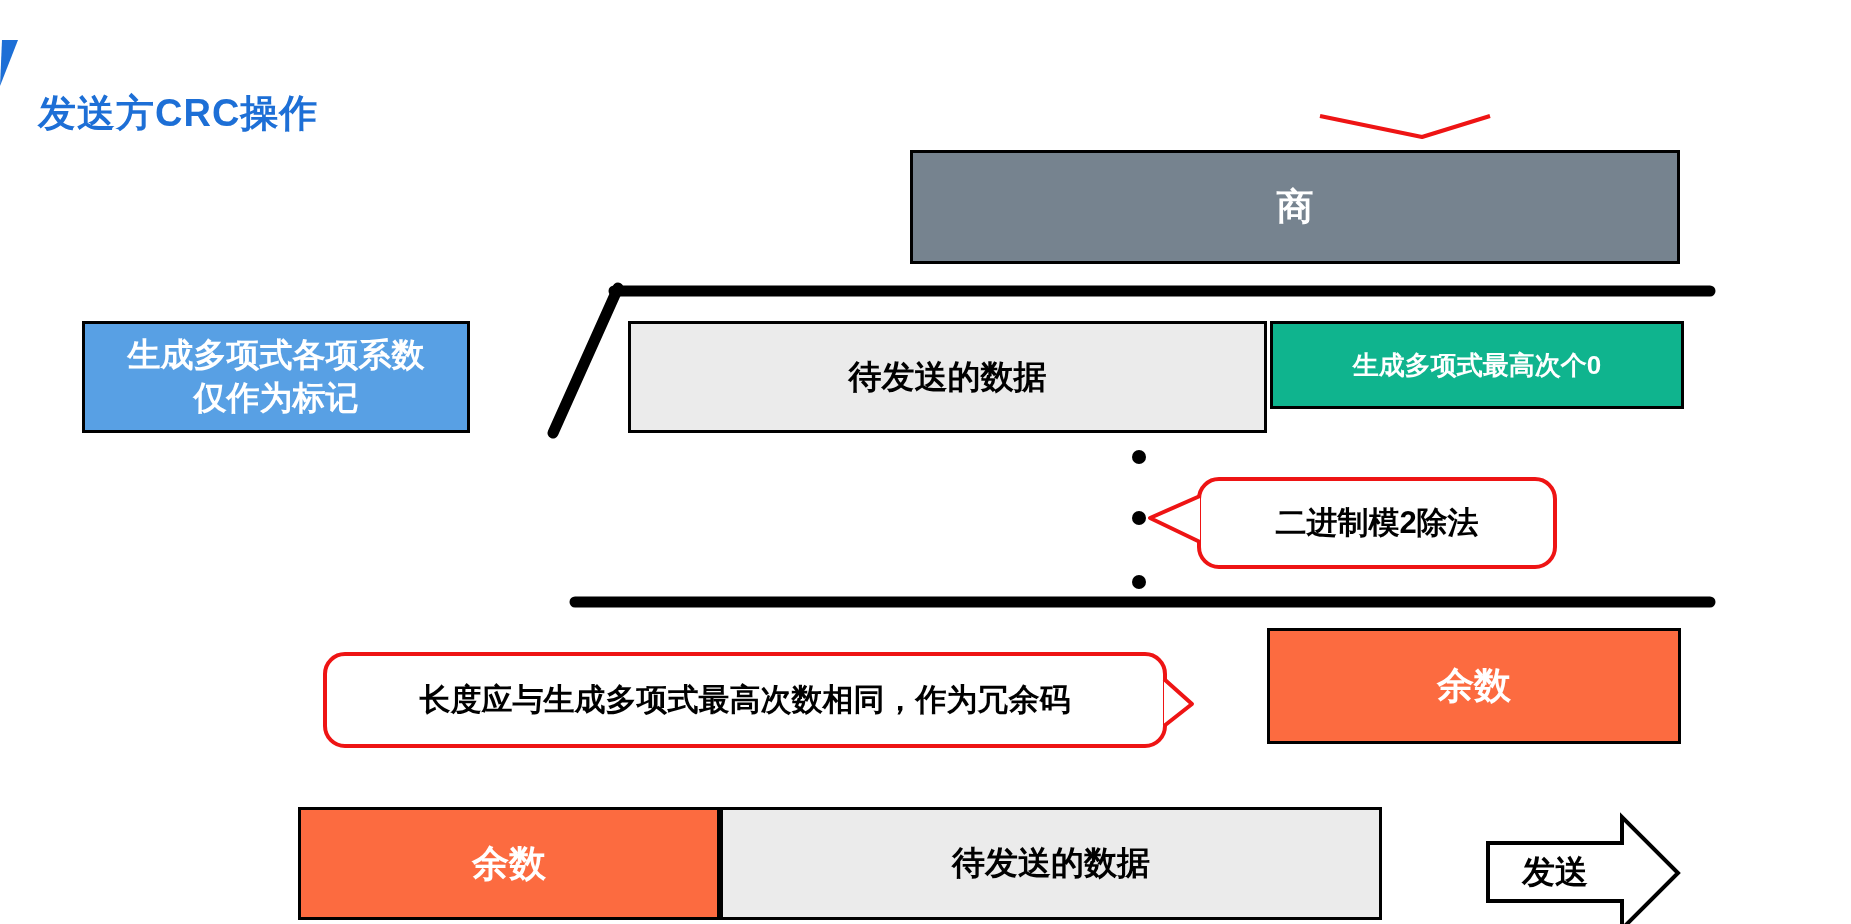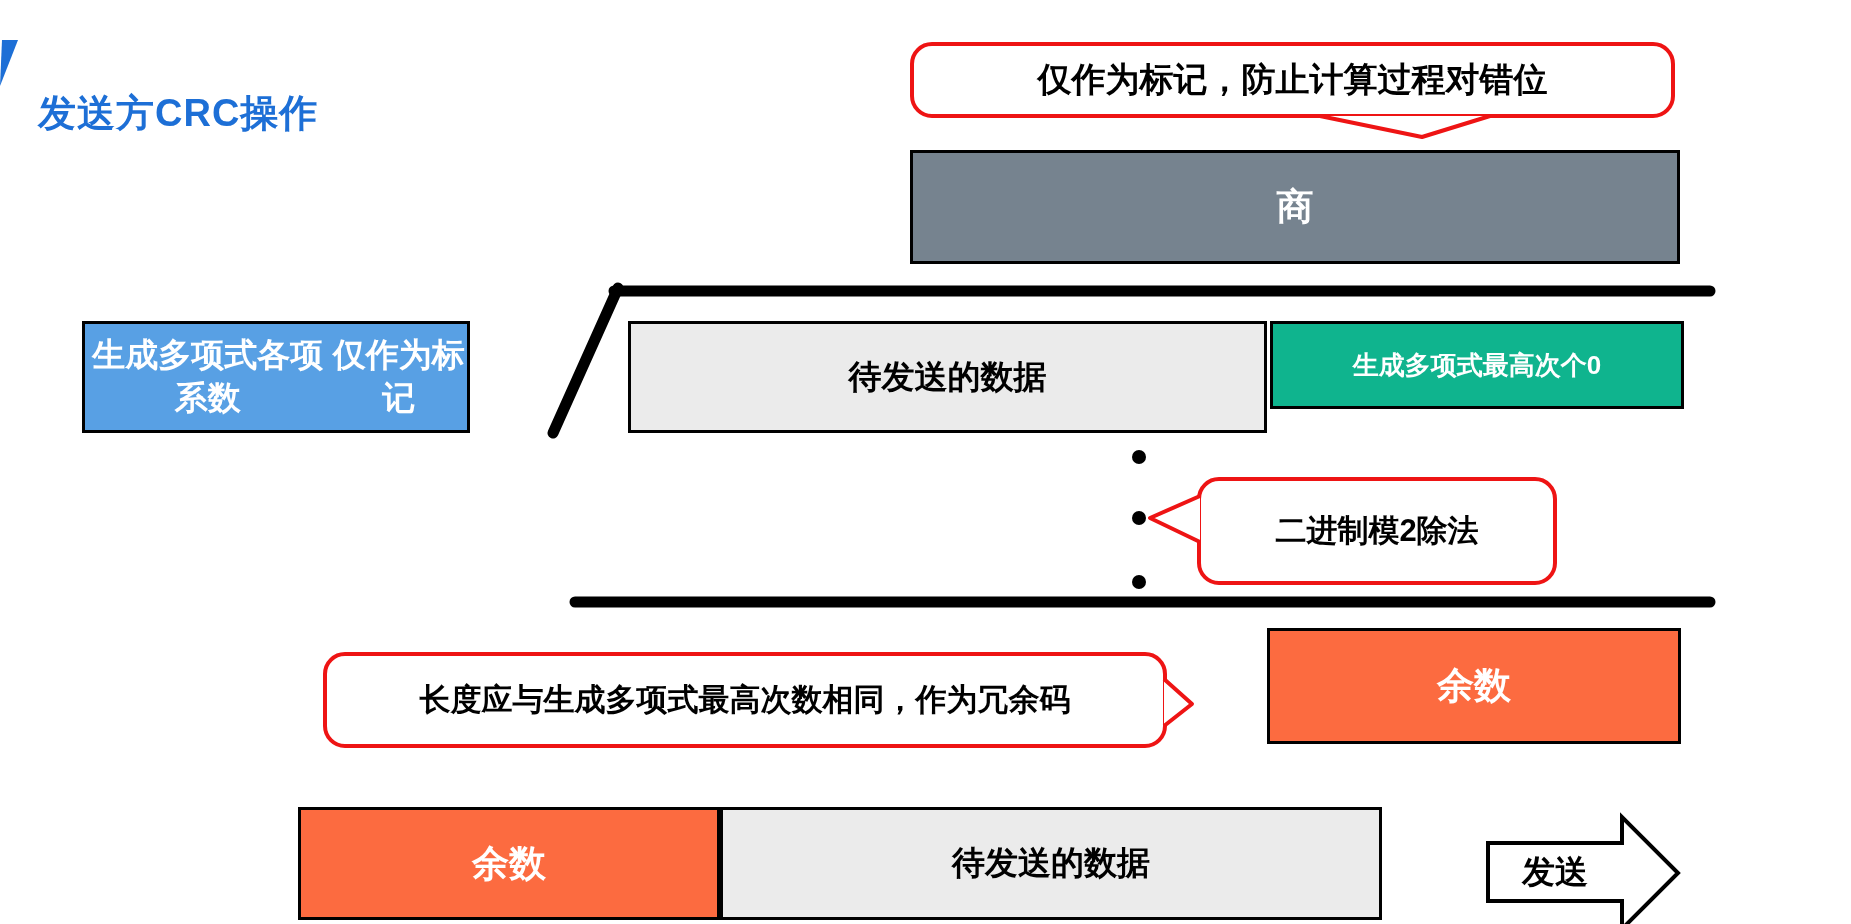--- a/index.html
+++ b/index.html
@@ -12,60 +12,57 @@
 
   .page-title{position:absolute;left:38px;top:48px;color:var(--title-blue);
     font-size:38px;font-weight:bold;letter-spacing:1px;}
 
   .box{position:absolute;box-sizing:border-box;border:3px solid #000;
     display:flex;align-items:center;justify-content:center;text-align:center;
     font-weight:bold;}
   .quotient-box{left:910px;top:110px;width:770px;height:114px;background:var(--box-gray);
     color:#fff;font-size:37px;}
   .divisor-box{left:82px;top:281px;width:388px;height:112px;background:var(--box-blue);
-    color:#fff;font-size:33px;line-height:1.3;flex-direction:row;}
+    color:#fff;font-size:33px;line-height:1.3;flex-direction:column;}
   .dividend-box{left:628px;top:281px;width:639px;height:112px;background:var(--box-lightgray);
     color:#000;font-size:33px;}
   .zeros-box{left:1270px;top:281px;width:414px;height:88px;background:var(--box-green);
     color:#fff;font-size:26px;}
   .remainder-box{left:1267px;top:588px;width:414px;height:116px;background:var(--box-orange);
     color:#fff;font-size:37px;}
   .final-remainder-box{left:298px;top:767px;width:422px;height:113px;background:var(--box-orange);
     color:#fff;font-size:37px;}
   .final-data-box{left:720px;top:767px;width:662px;height:113px;background:var(--box-lightgray);
     color:#000;font-size:33px;}
 
   .callout{position:absolute;box-sizing:border-box;border:4px solid var(--accent-red);
     border-radius:22px;background:#fff;display:flex;align-items:center;justify-content:center;
     text-align:center;color:#000;font-weight:bold;}
   .callout-top{left:910px;top:2px;width:765px;height:76px;font-size:34px;}
-  .callout-middle{left:1197px;top:437px;width:360px;height:108px;font-size:31px;}
+  .callout-middle{left:1197px;top:437px;width:360px;height:92px;font-size:31px;}
   .callout-bottom{left:323px;top:612px;width:844px;height:96px;font-size:31px;}
 
   .overlay{position:absolute;left:0;top:0;width:1851px;height:924px;pointer-events:none;}
   .overlay .rule{stroke:var(--line-black);stroke-width:11;stroke-linecap:round;fill:none;}
   .overlay .dot{fill:var(--line-black);}
   .overlay .tail{fill:#fff;stroke:var(--accent-red);stroke-width:4;stroke-linejoin:round;}
   .overlay .arrow-shape{fill:#fff;stroke:var(--line-black);stroke-width:4;stroke-linejoin:miter;}
   .overlay .corner{fill:var(--title-blue);}
 
   .send-label{position:absolute;left:1488px;top:803px;width:134px;height:58px;
     display:flex;align-items:center;justify-content:center;
     font-size:33px;font-weight:bold;color:#000000;}
 </style>
 </head>
 <body>
 
 <div class="canvas">
 
   <div class="page-title">发送方CRC操作</div>
 
-  <div class="callout callout-top">
-    <span>仅作为标记，防止计算过程对错位</span>
-  </div>
   <div class="callout callout-middle">
     <span>二进制模2除法</span>
   </div>
   <div class="callout callout-bottom">
     <span>长度应与生成多项式最高次数相同，作为冗余码</span>
   </div>
 
   <div class="box quotient-box">
     <span>商</span>
   </div>

